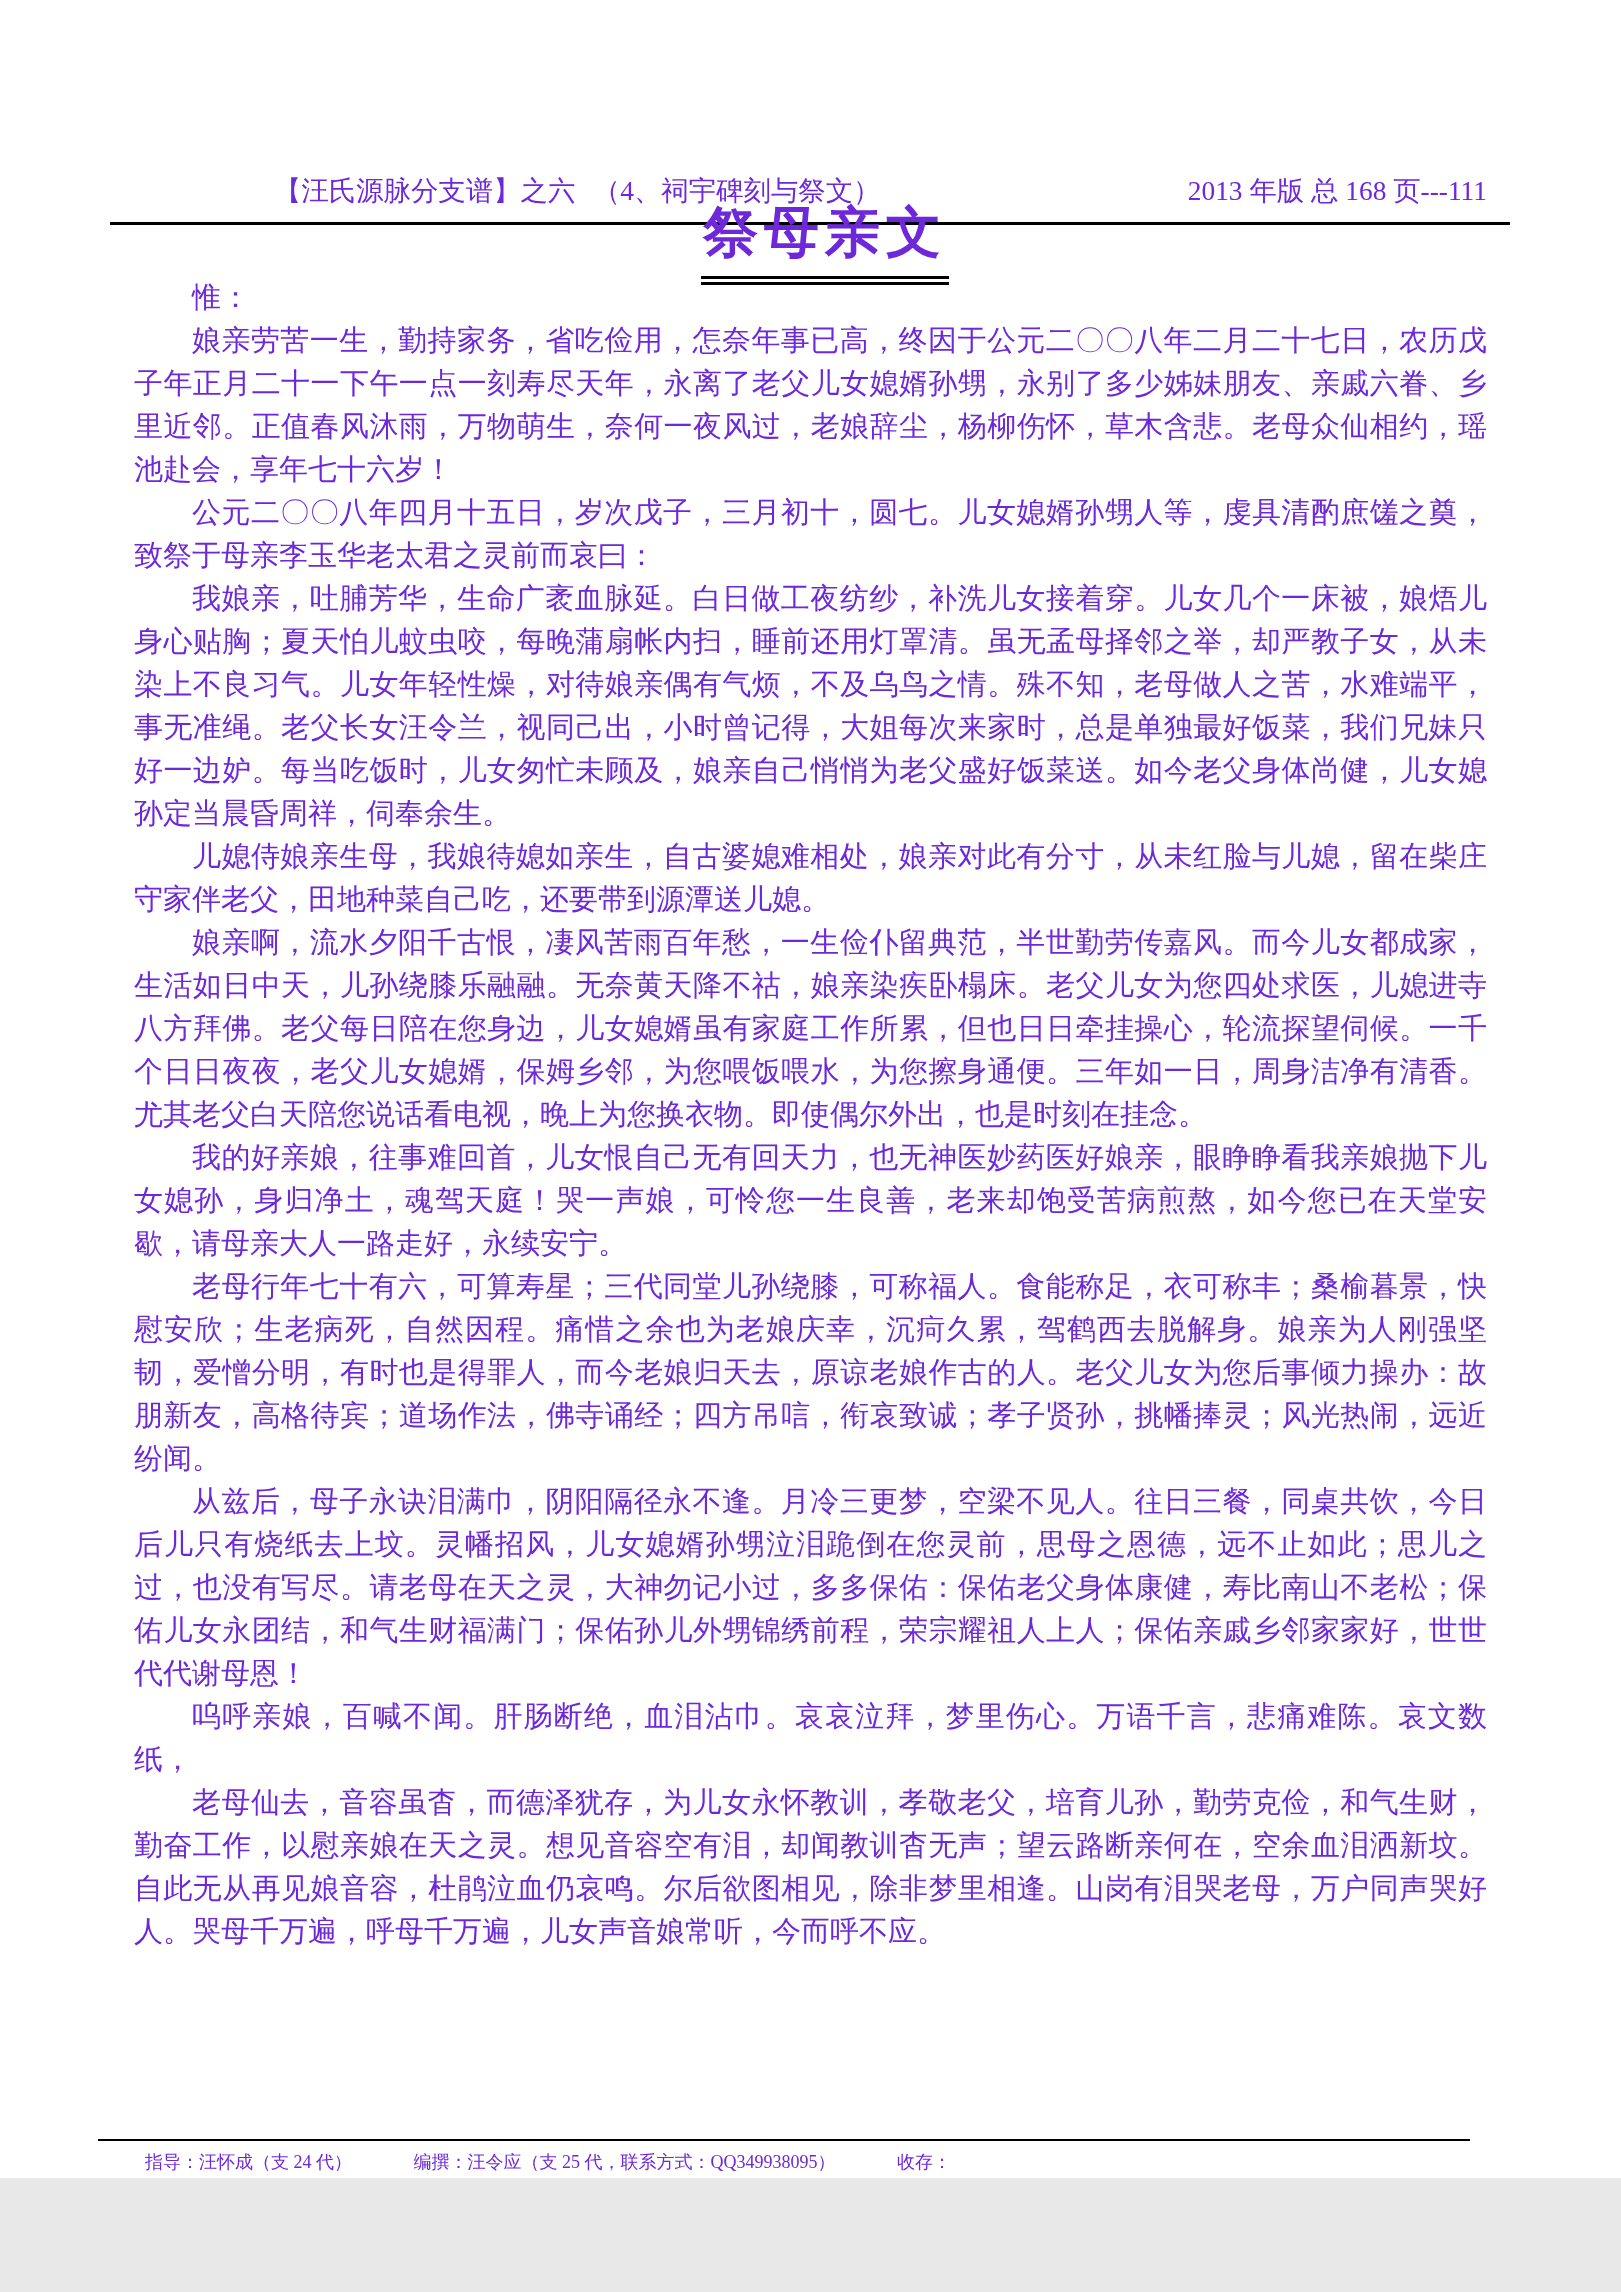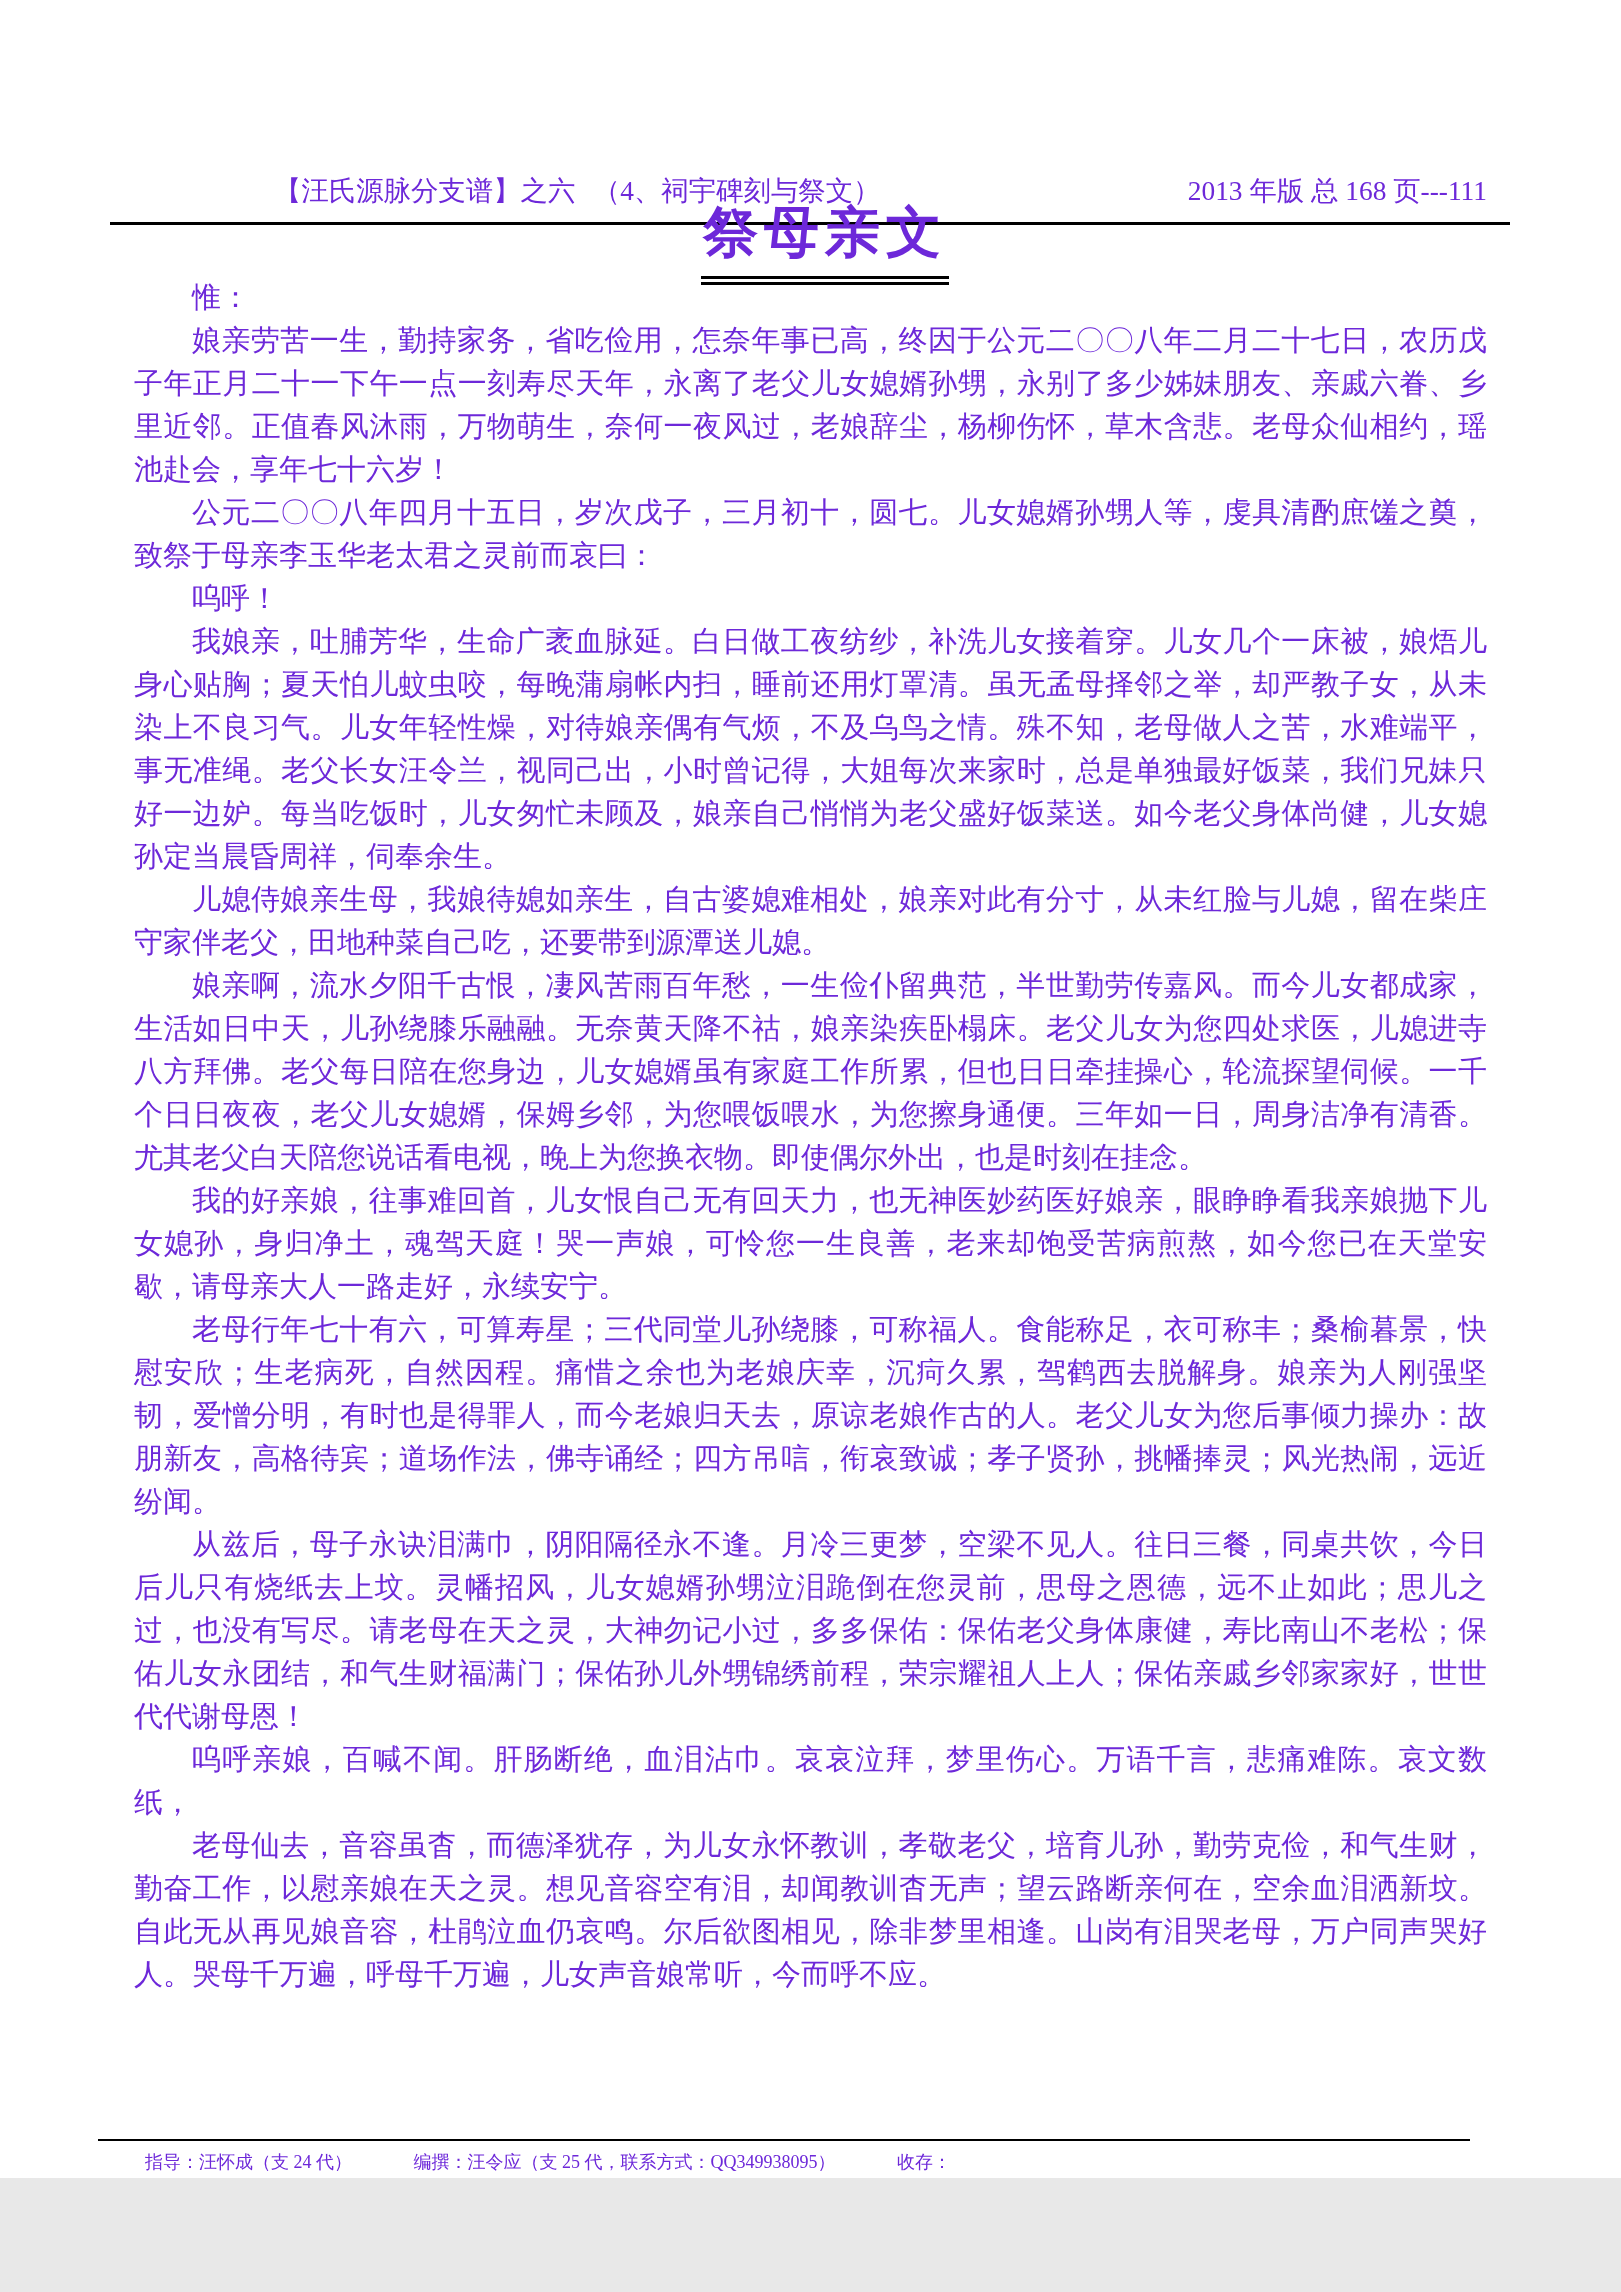--- a/index.html
+++ b/index.html
@@ -112,21 +112,20 @@
   <div class="header-rule"></div>
 
   <h1 class="doc-title">
     <span class="title-underline">祭母亲文</span>
   </h1>
 
   <div class="content">
     <p>惟：</p>
     <p>娘亲劳苦一生，勤持家务，省吃俭用，怎奈年事已高，终因于公元二〇〇八年二月二十七日，农历戊子年正月二十一下午一点一刻寿尽天年，永离了老父儿女媳婿孙甥，永别了多少姊妹朋友、亲戚六眷、乡里近邻。正值春风沐雨，万物萌生，奈何一夜风过，老娘辞尘，杨柳伤怀，草木含悲。老母众仙相约，瑶池赴会，享年七十六岁！</p>
     <p>公元二〇〇八年四月十五日，岁次戊子，三月初十，圆七。儿女媳婿孙甥人等，虔具清酌庶馐之奠，致祭于母亲李玉华老太君之灵前而哀曰：</p>
-    <p>呜呼！</p>
     <p>我娘亲，吐脯芳华，生命广袤血脉延。白日做工夜纺纱，补洗儿女接着穿。儿女几个一床被，娘焐儿身心贴胸；夏天怕儿蚊虫咬，每晚蒲扇帐内扫，睡前还用灯罩清。虽无孟母择邻之举，却严教子女，从未染上不良习气。儿女年轻性燥，对待娘亲偶有气烦，不及乌鸟之情。殊不知，老母做人之苦，水难端平，事无准绳。老父长女汪令兰，视同己出，小时曾记得，大姐每次来家时，总是单独最好饭菜，我们兄妹只好一边妒。每当吃饭时，儿女匆忙未顾及，娘亲自己悄悄为老父盛好饭菜送。如今老父身体尚健，儿女媳孙定当晨昏周祥，伺奉余生。</p>
     <p>儿媳侍娘亲生母，我娘待媳如亲生，自古婆媳难相处，娘亲对此有分寸，从未红脸与儿媳，留在柴庄守家伴老父，田地种菜自己吃，还要带到源潭送儿媳。</p>
     <p>娘亲啊，流水夕阳千古恨，凄风苦雨百年愁，一生俭仆留典范，半世勤劳传嘉风。而今儿女都成家，生活如日中天，儿孙绕膝乐融融。无奈黄天降不祜，娘亲染疾卧榻床。老父儿女为您四处求医，儿媳进寺八方拜佛。老父每日陪在您身边，儿女媳婿虽有家庭工作所累，但也日日牵挂操心，轮流探望伺候。一千个日日夜夜，老父儿女媳婿，保姆乡邻，为您喂饭喂水，为您擦身通便。三年如一日，周身洁净有清香。尤其老父白天陪您说话看电视，晚上为您换衣物。即使偶尔外出，也是时刻在挂念。</p>
     <p>我的好亲娘，往事难回首，儿女恨自己无有回天力，也无神医妙药医好娘亲，眼睁睁看我亲娘抛下儿女媳孙，身归净土，魂驾天庭！哭一声娘，可怜您一生良善，老来却饱受苦病煎熬，如今您已在天堂安歇，请母亲大人一路走好，永续安宁。</p>
     <p>老母行年七十有六，可算寿星；三代同堂儿孙绕膝，可称福人。食能称足，衣可称丰；桑榆暮景，快慰安欣；生老病死，自然因程。痛惜之余也为老娘庆幸，沉疴久累，驾鹤西去脱解身。娘亲为人刚强坚韧，爱憎分明，有时也是得罪人，而今老娘归天去，原谅老娘作古的人。老父儿女为您后事倾力操办：故朋新友，高格待宾；道场作法，佛寺诵经；四方吊唁，衔哀致诚；孝子贤孙，挑幡捧灵；风光热闹，远近纷闻。</p>
     <p>从兹后，母子永诀泪满巾，阴阳隔径永不逢。月冷三更梦，空梁不见人。往日三餐，同桌共饮，今日后儿只有烧纸去上坟。灵幡招风，儿女媳婿孙甥泣泪跪倒在您灵前，思母之恩德，远不止如此；思儿之过，也没有写尽。请老母在天之灵，大神勿记小过，多多保佑：保佑老父身体康健，寿比南山不老松；保佑儿女永团结，和气生财福满门；保佑孙儿外甥锦绣前程，荣宗耀祖人上人；保佑亲戚乡邻家家好，世世代代谢母恩！</p>
     <p>呜呼亲娘，百喊不闻。肝肠断绝，血泪沾巾。哀哀泣拜，梦里伤心。万语千言，悲痛难陈。哀文数纸，</p>
     <p>老母仙去，音容虽杳，而德泽犹存，为儿女永怀教训，孝敬老父，培育儿孙，勤劳克俭，和气生财，勤奋工作，以慰亲娘在天之灵。想见音容空有泪，却闻教训杳无声；望云路断亲何在，空余血泪洒新坟。自此无从再见娘音容，杜鹃泣血仍哀鸣。尔后欲图相见，除非梦里相逢。山岗有泪哭老母，万户同声哭好人。哭母千万遍，呼母千万遍，儿女声音娘常听，今而呼不应。</p>
   </div>
 

